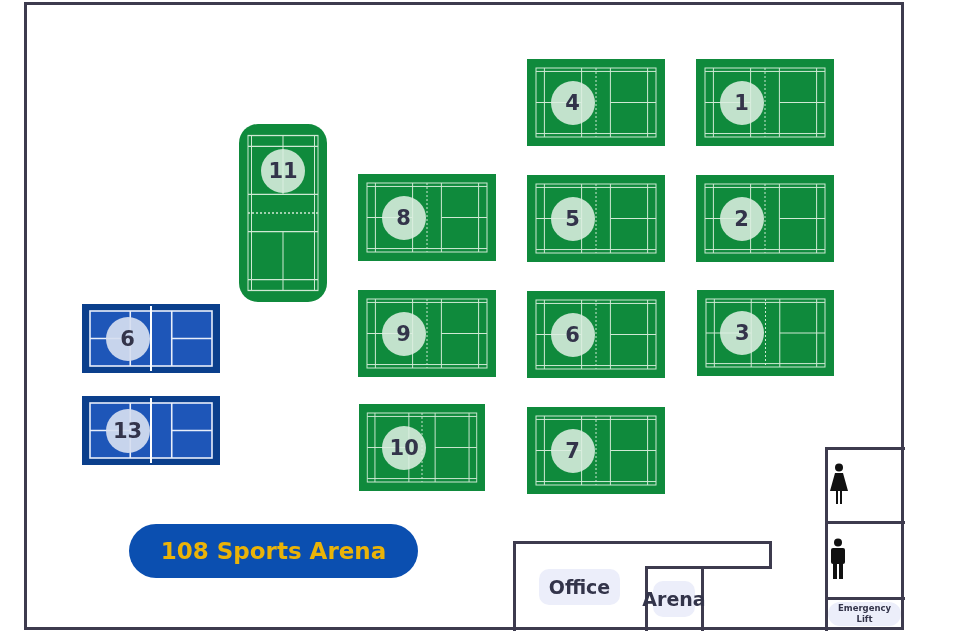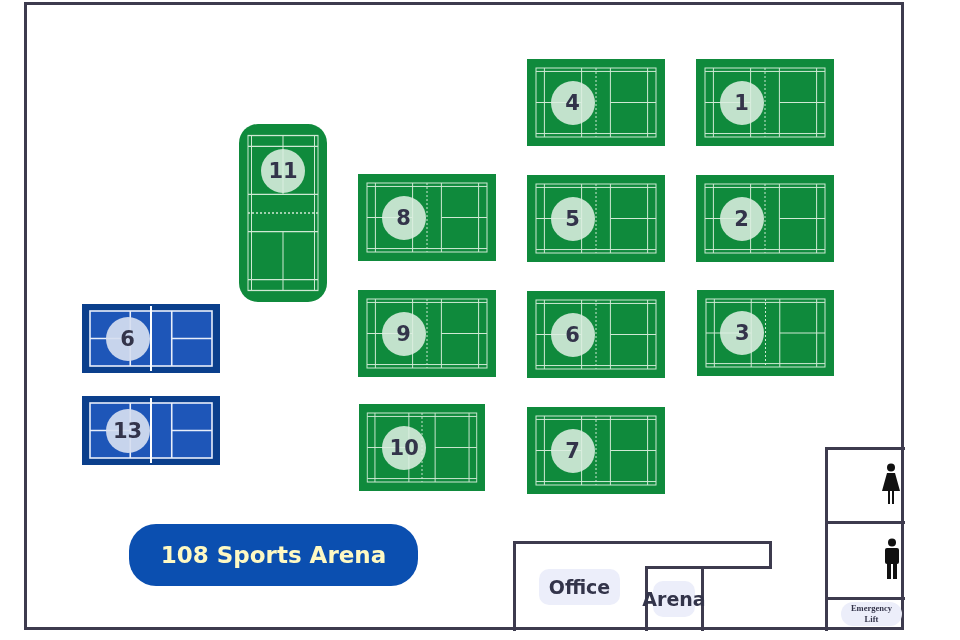--- a/index.html
+++ b/index.html
@@ -4,24 +4,24 @@
 <style>
   html,body{margin:0;padding:0;background:#ffffff;}
   body{width:960px;height:640px;position:relative;overflow:hidden;font-family:"DejaVu Sans","Liberation Sans",sans-serif;}
   .hall{position:absolute;left:24px;top:2px;width:880px;height:628px;border-top:3px solid #3d3b4e;border-left:3px solid #3d3b4e;border-right:3px solid #3d3b4e;border-bottom:3px solid #3d3b4e;box-sizing:border-box;}
   .court{position:absolute;background:#0f8a3c;box-sizing:border-box;}
   .court svg{position:absolute;left:0;top:0;width:100%;height:100%;}
   .badge{position:absolute;width:44px;height:44px;border-radius:50%;background:rgba(220,238,224,0.88);color:#33344a;font-weight:bold;font-size:21px;display:flex;align-items:center;justify-content:center;}
   .pb{position:absolute;background:#0b3f8c;box-sizing:border-box;}
   .pb svg{position:absolute;left:0;top:0;width:100%;height:100%;}
   .pb .badge{background:rgba(214,222,240,0.92);}
-  .title-pill{position:absolute;left:129px;top:524px;width:289px;height:62px;border-radius:27px;background:#0b4fb0;color:#fef9c3;font-weight:bold;font-size:23px;display:flex;align-items:center;justify-content:center;}
+  .title-pill{position:absolute;left:129px;top:524px;width:289px;height:54px;border-radius:27px;background:#0b4fb0;color:#eab308;font-weight:bold;font-size:23px;display:flex;align-items:center;justify-content:center;}
   .wall{position:absolute;background:#3d3b4e;}
   .room-label{position:absolute;background:#eceefa;color:#33344a;font-weight:bold;border-radius:10px;display:flex;align-items:center;justify-content:center;}
-  .restroom{position:absolute;display:flex;align-items:center;justify-content:flex-end;font-family:Liberation Serif, serif;}
+  .restroom{position:absolute;display:flex;align-items:center;justify-content:flex-start;}
 </style>
 </head>
 <body>
 
 <div class="hall"></div>
 
 <div id="courts-layer">
     <div class="court" style="left: 696px; top: 59px; width: 138px; height: 87px;">
       <svg viewBox="0 0 138 87" preserveAspectRatio="none">
     <rect x="9" y="9" width="120" height="69" stroke="#cfe9d4" stroke-width="1" fill="none"></rect>

